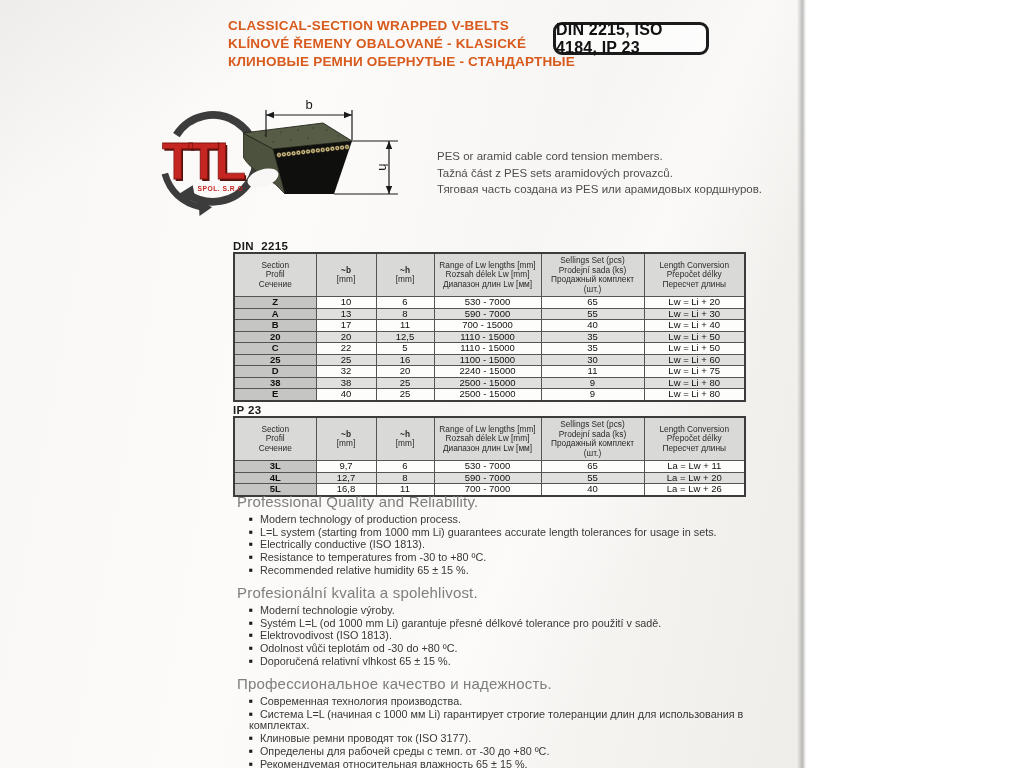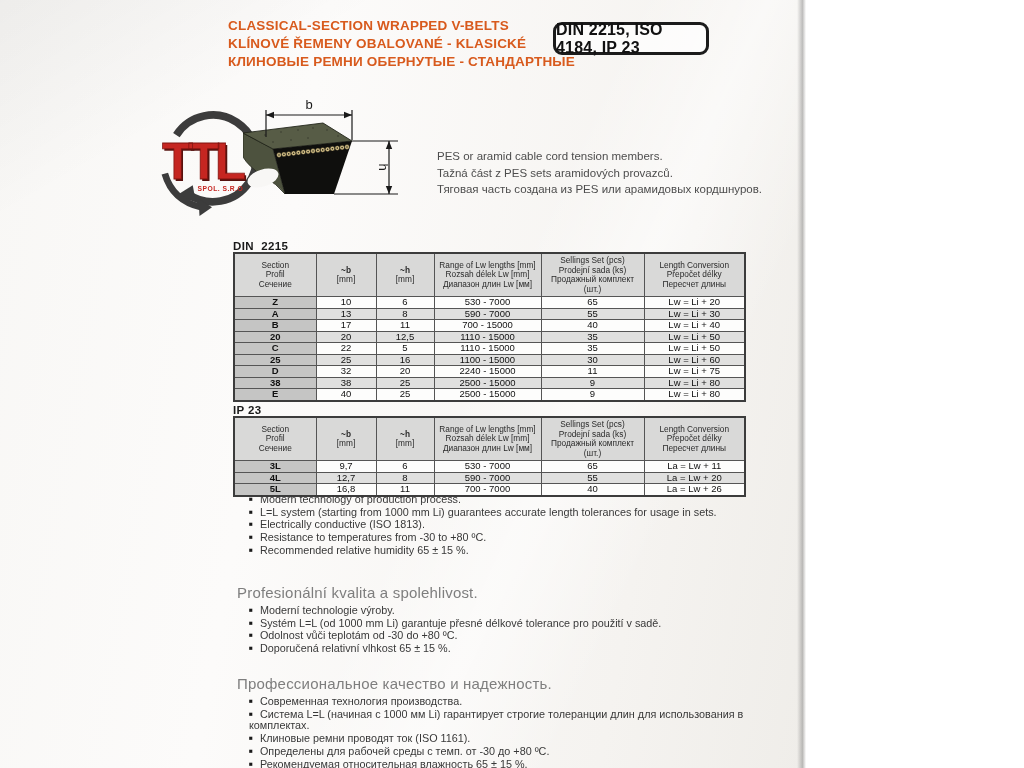--- a/index.html
+++ b/index.html
@@ -355,40 +355,42 @@
           <td>16,8</td>
           <td>11</td>
           <td>700 - 7000</td>
           <td>40</td>
           <td>La = Lw + 26</td>
         </tr>
       </tbody>
   </table>
 
   <div class="qsec sec-en">
+    <div class="qsec-title">Professional Quality and Reliability.</div>
     <div class="qsec-bullets">
         <div class="bullet">Modern technology of production process.</div>
         <div class="bullet">L=L system (starting from 1000 mm Li) guarantees accurate length tolerances for usage in sets.</div>
         <div class="bullet">Electrically conductive (ISO 1813).</div>
         <div class="bullet">Resistance to temperatures from -30 to +80 ºC.</div>
         <div class="bullet">Recommended relative humidity 65 ± 15 %.</div>
       </div>
   </div>
   <div class="qsec sec-cs">
     <div class="qsec-title">Profesionální kvalita a spolehlivost.</div>
     <div class="qsec-bullets">
         <div class="bullet">Moderní technologie výroby.</div>
         <div class="bullet">Systém L=L (od 1000 mm Li) garantuje přesné délkové tolerance pro použití v sadě.</div>
+        <div class="bullet">Elektrovodivost (ISO 1813).</div>
         <div class="bullet">Odolnost vůči teplotám od -30 do +80 ºC.</div>
         <div class="bullet">Doporučená relativní vlhkost 65 ± 15 %.</div>
       </div>
   </div>
   <div class="qsec sec-ru">
     <div class="qsec-title">Профессиональное качество и надежность.</div>
     <div class="qsec-bullets">
         <div class="bullet">Современная технология производства.</div>
         <div class="bullet">Система L=L (начиная с 1000 мм Li) гарантирует строгие толеранции длин для использования в комплектах.</div>
-        <div class="bullet">Клиновые ремни проводят ток (ISO 1161).</div>
+        <div class="bullet">Клиновые ремни проводят ток (ISO 3177).</div>
         <div class="bullet">Определены для рабочей среды с темп. от -30 до +80 ºC.</div>
         <div class="bullet">Рекомендуемая относительная влажность 65 ± 15 %.</div>
       </div>
   </div>
 </div>
 
 </body></html>

